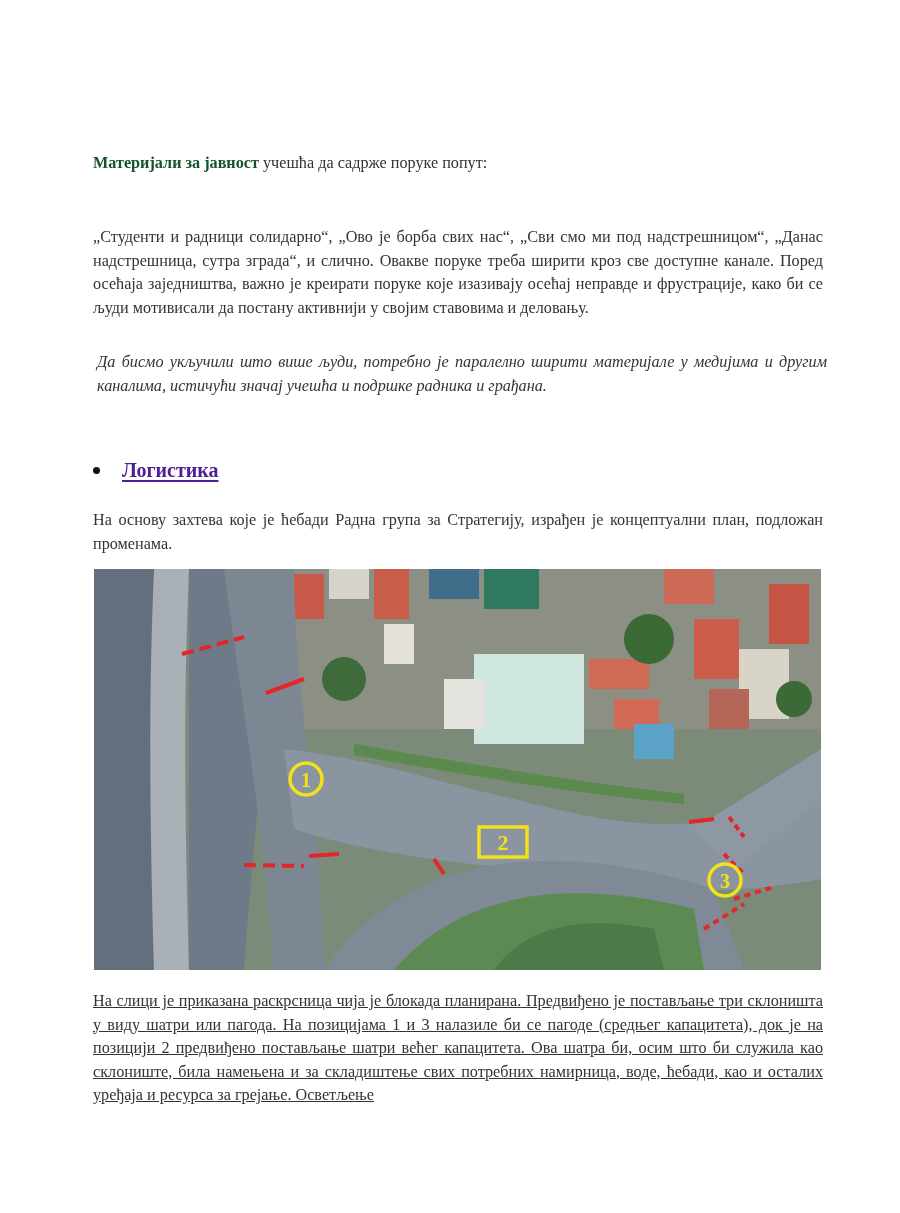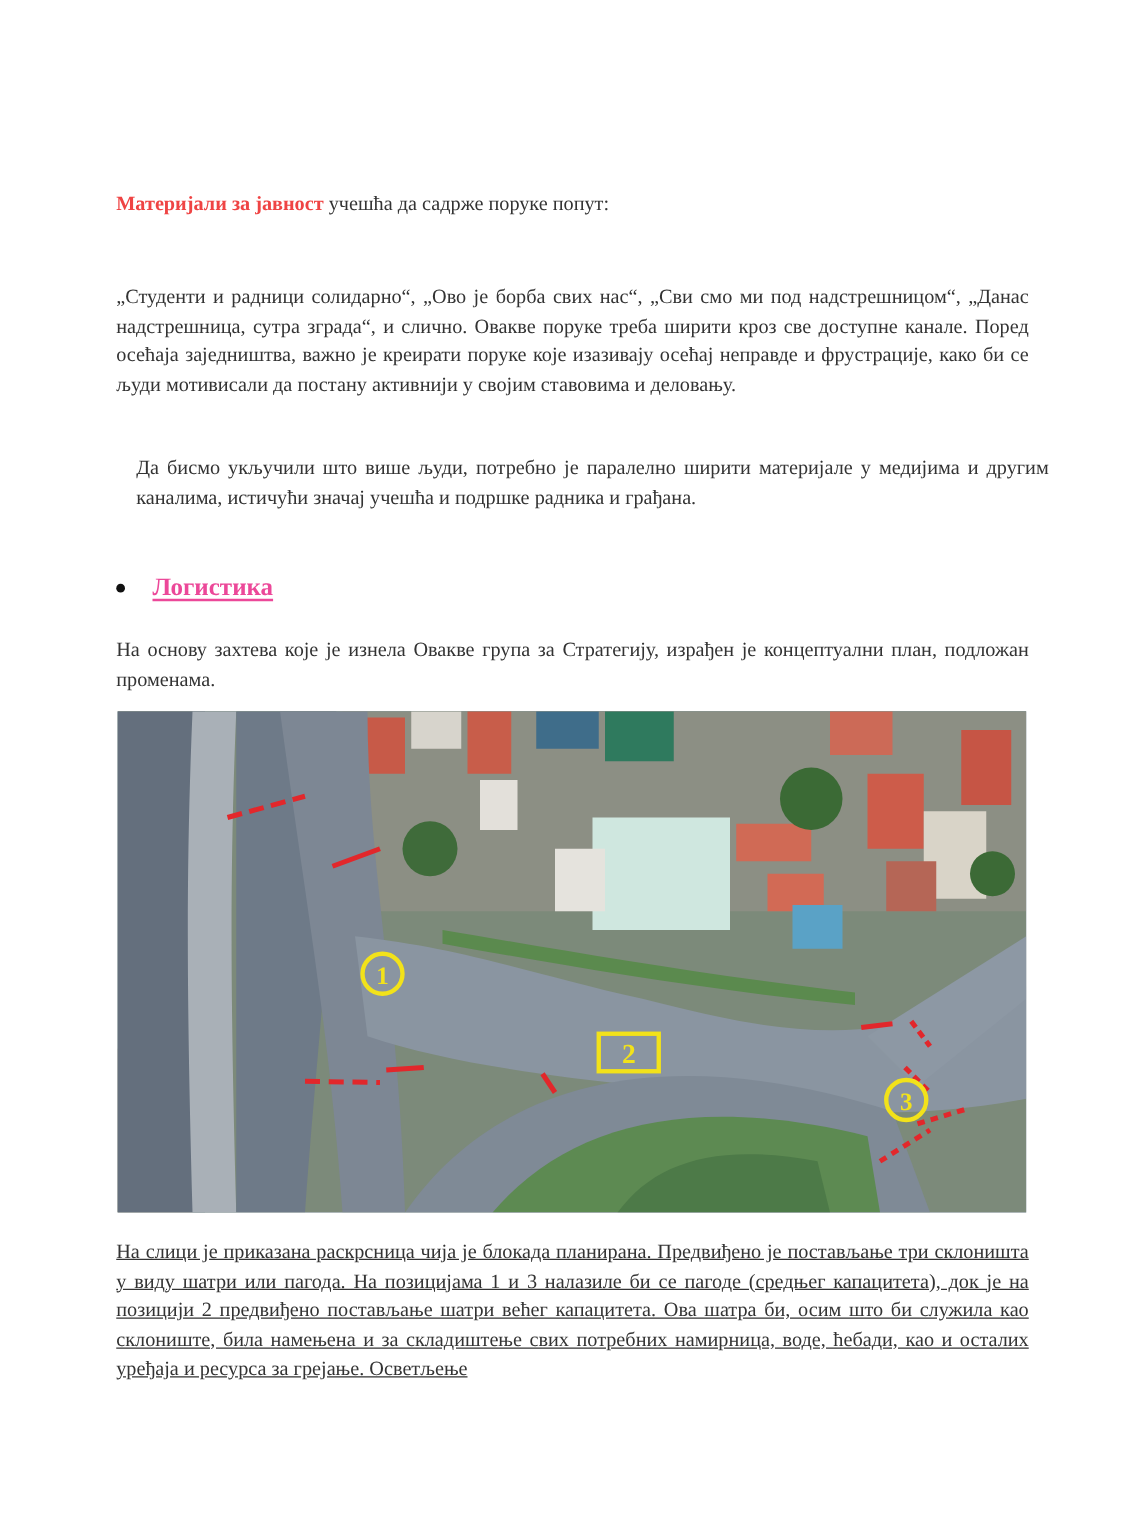--- a/index.html
+++ b/index.html
@@ -2,25 +2,25 @@
 <html><head>
 <meta charset="utf-8">
 <style>
   html, body { margin: 0; padding: 0; background: #ffffff; }
   body { width: 900px; height: 1213px; position: relative; overflow: hidden;
          font-family: "Liberation Serif", "DejaVu Serif", serif; color: #2a2a2a; }
   .page { position: absolute; left: 0; top: 0; width: 900px; height: 1213px; background: #fff; }
   .para { position: absolute; left: 93px; width: 730px; font-size: 16.2px; line-height: 23.5px;
           text-align: justify; color: #333; }
   .lead { top: 152px; }
-  .lead b { color: #ef4444; font-weight: bold; }
+  .lead b { color: #14532d; font-weight: bold; }
   .quotes { top: 226px; }
   .include { top: 347px; }
   .heading { position: absolute; left: 93px; top: 459px; font-size: 20px; font-weight: bold;
-             color: #ec4899; display: flex; align-items: center; }
+             color: #4c1d95; display: flex; align-items: center; }
   .bullet { width: 7px; height: 7px; border-radius: 50%; background: #111; display: inline-block; margin-right: 22px; }
   .heading-text { text-decoration: underline; text-underline-offset: 3px; }
   .logistics { top: 509px; }
   .caption { top: 990px; text-decoration: underline; }
 
   .map { position: absolute; left: 94px; top: 569px; width: 727px; height: 401px; overflow: hidden;
          background: #6f7f86; }
   .map svg { display: block; }
   .marker-label { font-family: "Liberation Serif", serif; font-weight: bold; fill: #f2e21a; }
 </style>
@@ -28,28 +28,28 @@
 <body>
 
 <div class="page">
 
   <p class="para lead" style="margin:0;">
     <b>Материјали за јавност</b><span> учешћа да садрже поруке попут:</span>
   </p>
 
   <p class="para quotes" style="margin:0;">„Студенти и радници солидарно“, „Ово је борба свих нас“, „Сви смо ми под надстрешницом“, „Данас надстрешница, сутра зграда“, и слично. Овакве поруке треба ширити кроз све доступне канале. Поред осећаја заједништва, важно је креирати поруке које изазивају осећај неправде и фрустрације, како би се људи мотивисали да постану активнији у својим ставовима и деловању.</p>
 
-  <p class="para include" style="margin:16px;">Да бисмо укључили што више људи, потребно је паралелно ширити материјале у медијима и другим каналима, истичући значај учешћа и подршке радника и грађана.</p>
+  <p class="para include" style="margin:4px;font-style:italic;">Да бисмо укључили што више људи, потребно је паралелно ширити материјале у медијима и другим каналима, истичући значај учешћа и подршке радника и грађана.</p>
 
   <div class="heading">
     <span class="bullet"></span>
     <span class="heading-text">Логистика</span>
   </div>
 
-  <p class="para logistics" style="margin:0;">На основу захтева које је изнела Овакве група за Стратегију, израђен је концептуални план, подложан променама.</p>
+  <p class="para logistics" style="margin:0;">На основу захтева које је ћебади Радна група за Стратегију, израђен је концептуални план, подложан променама.</p>
 
   <div class="map">
     <svg width="727" height="401" viewBox="0 0 727 401" xmlns="http://www.w3.org/2000/svg">
 
       <rect x="0" y="0" width="727" height="401" fill="#7c8a7a"></rect>
 
       <g>
         <rect x="180" y="0" width="547" height="160" fill="#8c8f84"></rect>
         <rect x="190" y="5" width="40" height="45" fill="#c75a48"></rect>
         <rect x="235" y="0" width="40" height="30" fill="#d7d4cc"></rect>

